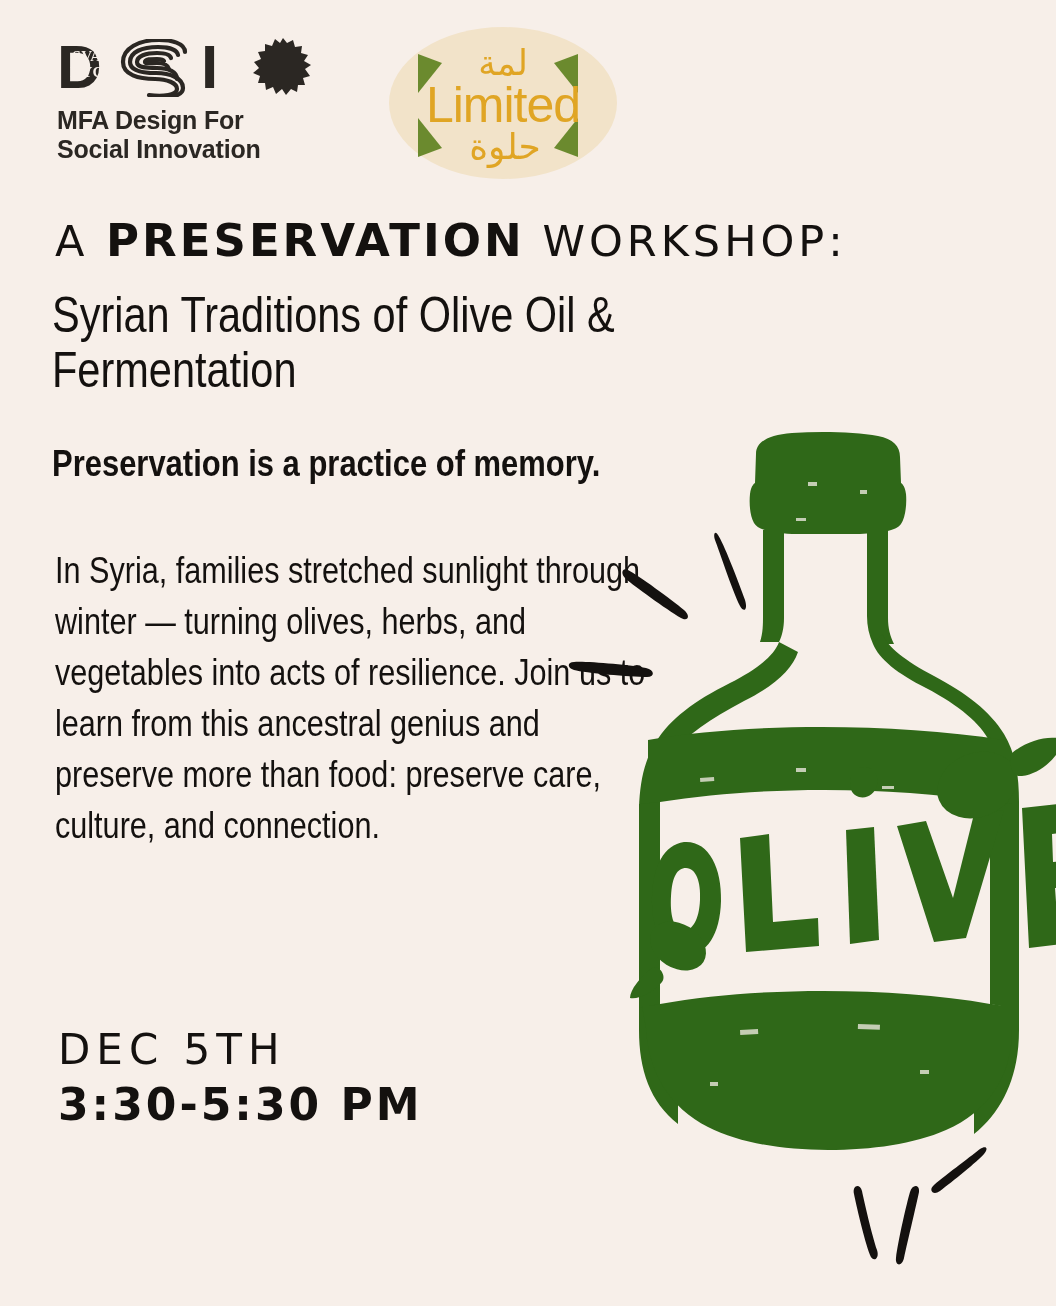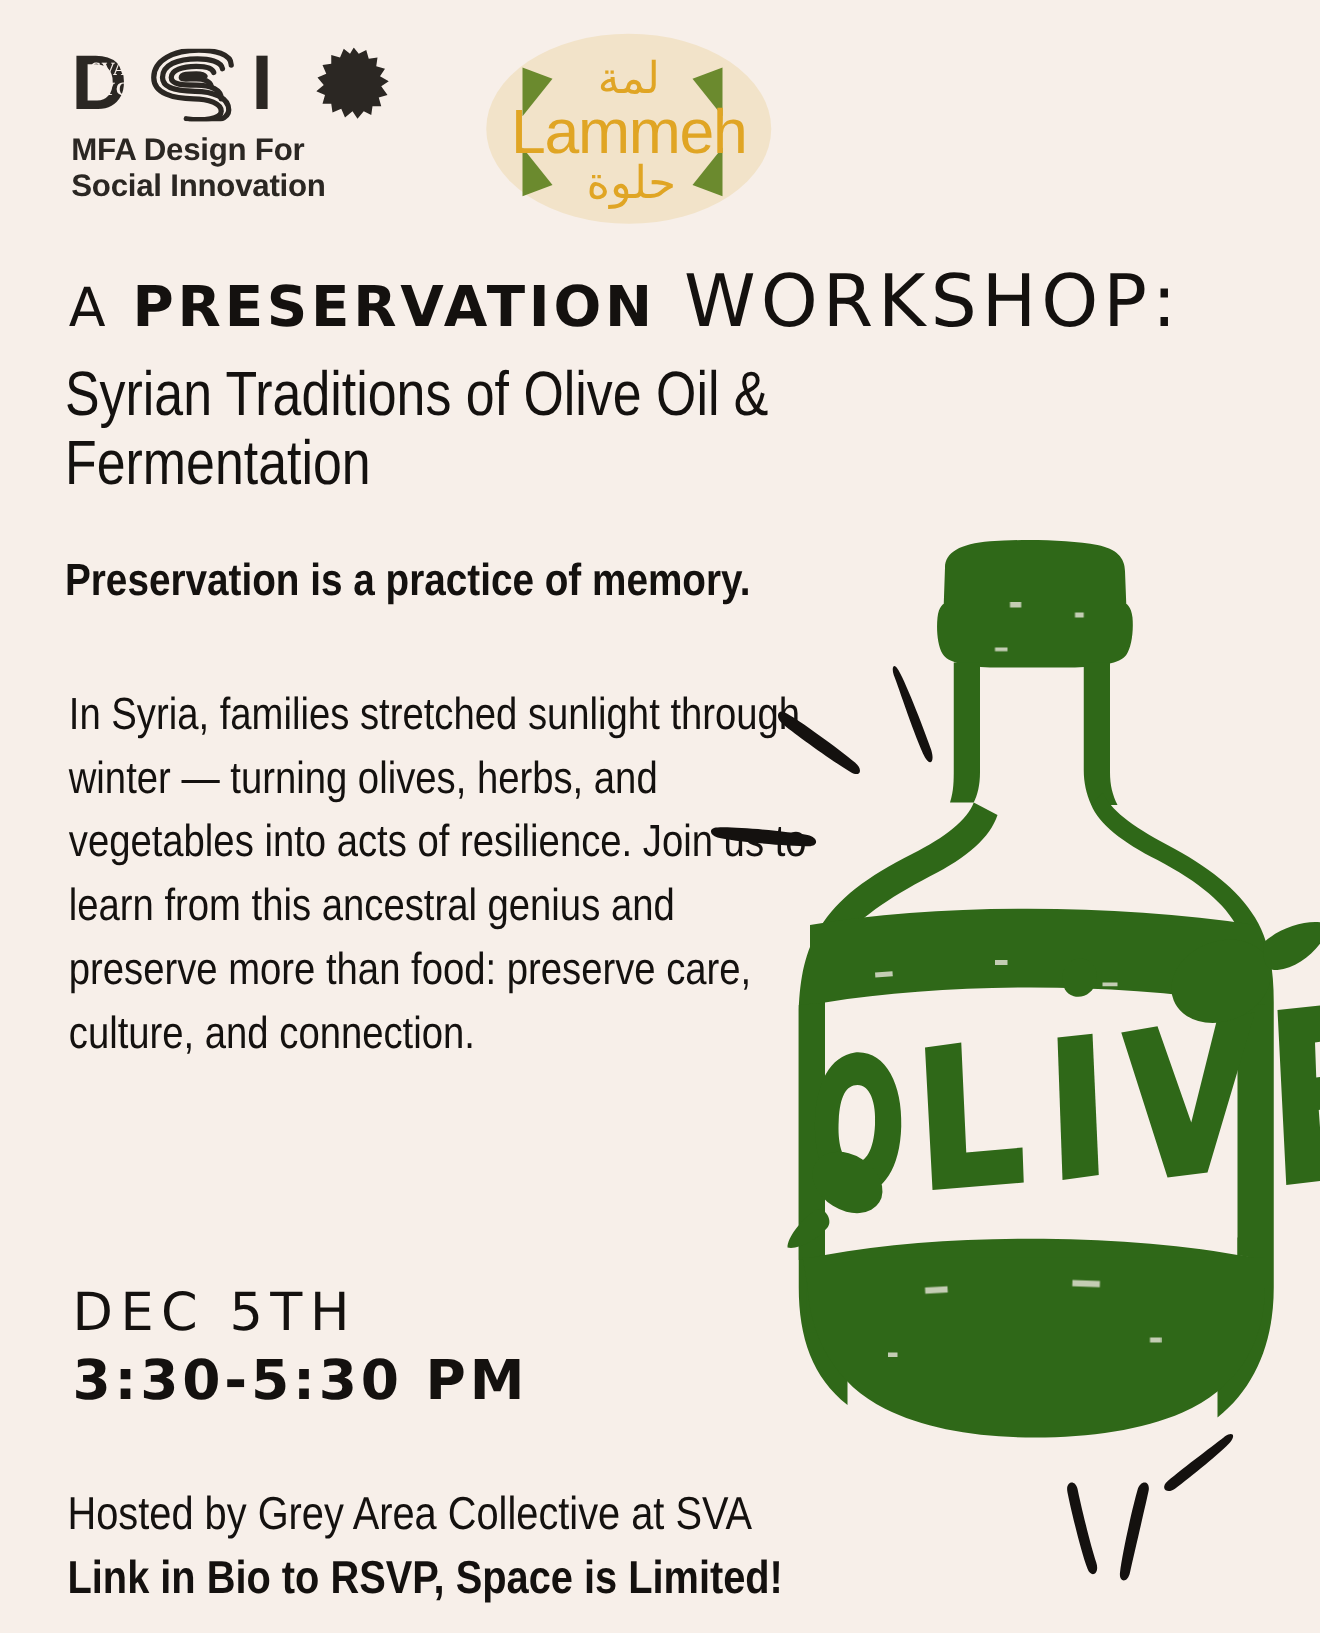--- a/index.html
+++ b/index.html
@@ -180,21 +180,21 @@
     letter-spacing: 4px;
   }
   #headline-preservation {
     font-size: 45px;
     line-height: 52px;
     font-weight: bold;
     letter-spacing: 3px;
     text-align: right;
   }
   #headline-workshop {
-    font-size: 58px;
+    font-size: 43px;
     line-height: 52px;
     letter-spacing: 4px;
   }
 
   
   #title {
     position: absolute;
     left: 52px; top: 288px;
     width: 730px;
     font-family: "Liberation Sans", sans-serif;
@@ -326,44 +326,40 @@
       </div>
     </div>
 
     <div id="lammeh-logo">
       <div id="lammeh-oval"></div>
       <div class="lammeh-tri" id="lammeh-tri-tl"></div>
       <div class="lammeh-tri" id="lammeh-tri-tr"></div>
       <div class="lammeh-tri" id="lammeh-tri-bl"></div>
       <div class="lammeh-tri" id="lammeh-tri-br"></div>
       <div id="lammeh-arabic-top">لمة</div>
-      <div id="lammeh-name">Lammeh</div>
+      <div id="lammeh-name">Limited</div>
       <div id="lammeh-arabic-bottom">حلوة</div>
     </div>
   </div>
 
   <div id="headline">
     <span class="hand" id="headline-a">A </span><span class="hand" id="headline-preservation">PRESERVATION</span><span class="hand" id="headline-workshop"> WORKSHOP:</span>
   </div>
 
   <div id="title">Syrian Traditions of Olive Oil &amp; Fermentation</div>
 
   <div id="tagline">Preservation is a practice of memory.</div>
 
   <div id="body-copy">In Syria, families stretched sunlight through winter — turning olives, herbs, and vegetables into acts of resilience. Join us to learn from this ancestral genius and preserve more than food: preserve care, culture, and connection.</div>
 
   <div id="date-block">
     <div id="date-line" class="hand">DEC 5TH</div>
     <div id="time-line" class="hand">3:30-5:30 PM</div>
   </div>
 
-  <div id="footer">
-    <div id="hosted-by">Hosted by Grey Area Collective at SVA</div>
-    <div id="rsvp-note">Link in Bio to RSVP, Space is Limited!</div>
-  </div>
 
   <div id="illustration">
     <svg width="496" height="876" viewBox="0 0 496 876">
 
       <g fill="#14110f">
         <path d="M158 105 C163 112, 178 150, 185 170 C188 180, 184 183, 180 176 C172 160, 159 120, 155 110 C153 104, 155 100, 158 105 Z"></path>
         <path d="M68 140 C78 145, 112 170, 124 180 C131 186, 128 192, 121 188 C106 179, 74 156, 66 149 C60 144, 62 137, 68 140 Z"></path>
         <path d="M14 232 C26 231, 70 235, 86 238 C95 240, 95 247, 87 247 C70 247, 25 243, 14 240 C7 238, 7 232, 14 232 Z"></path>
       </g>
 

